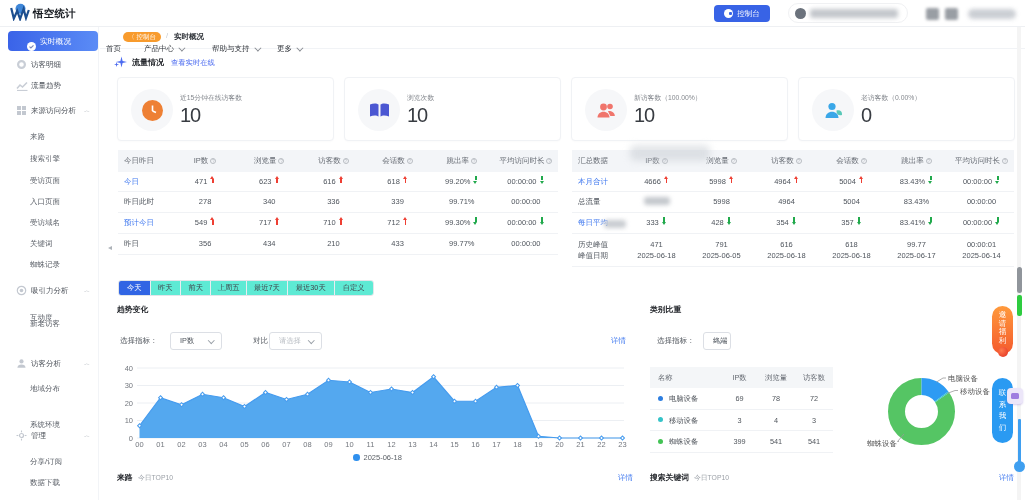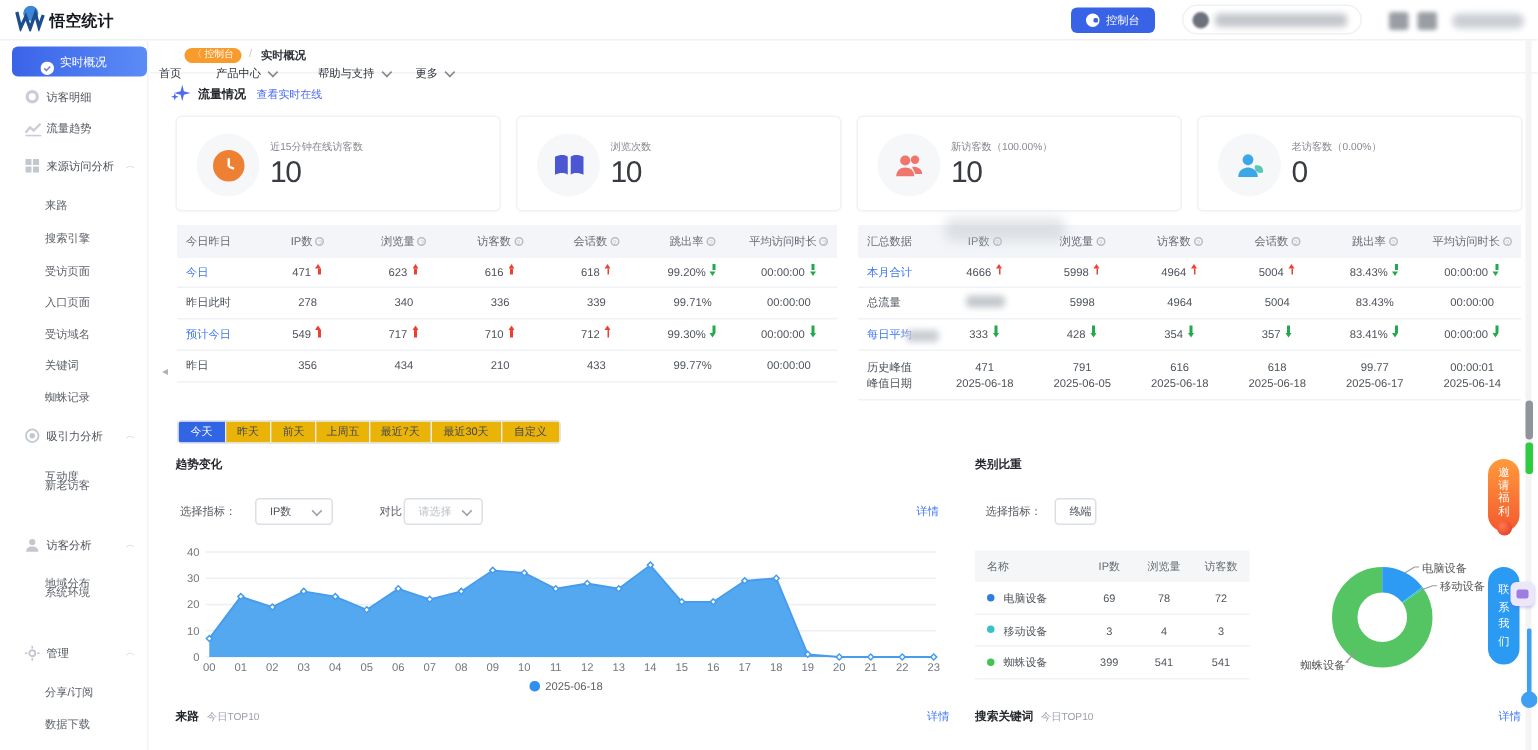--- a/index.html
+++ b/index.html
@@ -60,21 +60,21 @@
 .qi { display:inline-block; width:6px; height:6px; border:0.8px solid #b9bdc3; border-radius:50%; color:#b9bdc3; font-size:4.5px; line-height:6px; text-align:center; margin-left:2px; vertical-align:0.5px; }
 .ar { display:inline-block; position:relative; width:5px; height:8px; margin-left:3px; }
 .au:before { content:""; position:absolute; left:0; top:0; border-left:2.6px solid transparent; border-right:2.6px solid transparent; border-bottom:3.8px solid #ee3f33; }
 .au:after { content:""; position:absolute; left:1.7px; top:3.2px; width:1.9px; height:4.6px; background:#ee3f33; }
 .ad:before { content:""; position:absolute; left:0; bottom:0; border-left:2.6px solid transparent; border-right:2.6px solid transparent; border-top:3.8px solid #21a94c; }
 .ad:after { content:""; position:absolute; left:1.7px; bottom:3.2px; width:1.9px; height:4.6px; background:#21a94c; }
 .num { }
 
 
 #tabs { position:absolute; left:118px; top:280px; height:15.5px; display:flex; border:1px solid #e2e6ea; border-radius:3px; overflow:hidden; }
-.tab { height:100%; line-height:14px; text-align:center; font-size:7.3px; color:#42474e; border-right:1px solid #e9edf1; background:#eab308; }
+.tab { height:100%; line-height:14px; text-align:center; font-size:7.3px; color:#42474e; border-right:1px solid #e9edf1; background:#5eead4; }
 .tab:last-child { border-right:none; }
 .tab.on { background:#3165e4; color:#fff; }
 
 .h2 { position:absolute; font-size:7.8px; font-weight:bold; color:#24272c; }
 .flabel { position:absolute; font-size:7.5px; color:#555a61; }
 .sel { position:absolute; height:18px; border:1px solid #dcdfe5; border-radius:3px; background:#fff; font-size:7.3px; color:#4e545c; line-height:16.5px; padding-left:9px; }
 .sel .sc { position:absolute; right:8px; top:5px; width:4.5px; height:4.5px; border-right:1px solid #9aa0a8; border-bottom:1px solid #9aa0a8; transform:rotate(45deg); }
 .sel.ph { color:#bcc0c6; }
 .det { position:absolute; font-size:7.5px; color:#3e77ef; }
 
@@ -204,21 +204,21 @@
         <span class="sic" style="left:16px"><svg width="11" height="11" viewBox="0 0 11 11">
             <circle cx="5.5" cy="3.4" r="2.1" fill="#c3c8d0"></circle>
             <path d="M1.4 9.8c0-2.2 1.8-3.4 4.1-3.4s4.1 1.2 4.1 3.4z" fill="#c3c8d0"></path>
           </svg></span>
         <span class="slb">访客分析</span>
         <span class="sarr">︿</span>
       </div>
 <div class="sit sub" style="top:355.5px">
         <span class="slb">地域分布</span>
       </div>
-<div class="sit sub" style="top:362px">
+<div class="sit sub" style="top:392px">
         <span class="slb">系统环境</span>
       </div>
 <div class="sit group" style="top:402.5px">
         <span class="sic" style="left:16px"><svg width="11" height="11" viewBox="0 0 11 11">
             <circle cx="5.5" cy="5.5" r="2" fill="none" stroke="#c3c8d0" stroke-width="1.2"></circle>
             <g stroke="#c3c8d0" stroke-width="1.1">
               <line x1="5.5" y1="0.5" x2="5.5" y2="2.3"></line>
               <line x1="5.5" y1="8.7" x2="5.5" y2="10.5"></line>
               <line x1="0.5" y1="5.5" x2="2.3" y2="5.5"></line>
               <line x1="8.7" y1="5.5" x2="10.5" y2="5.5"></line>

